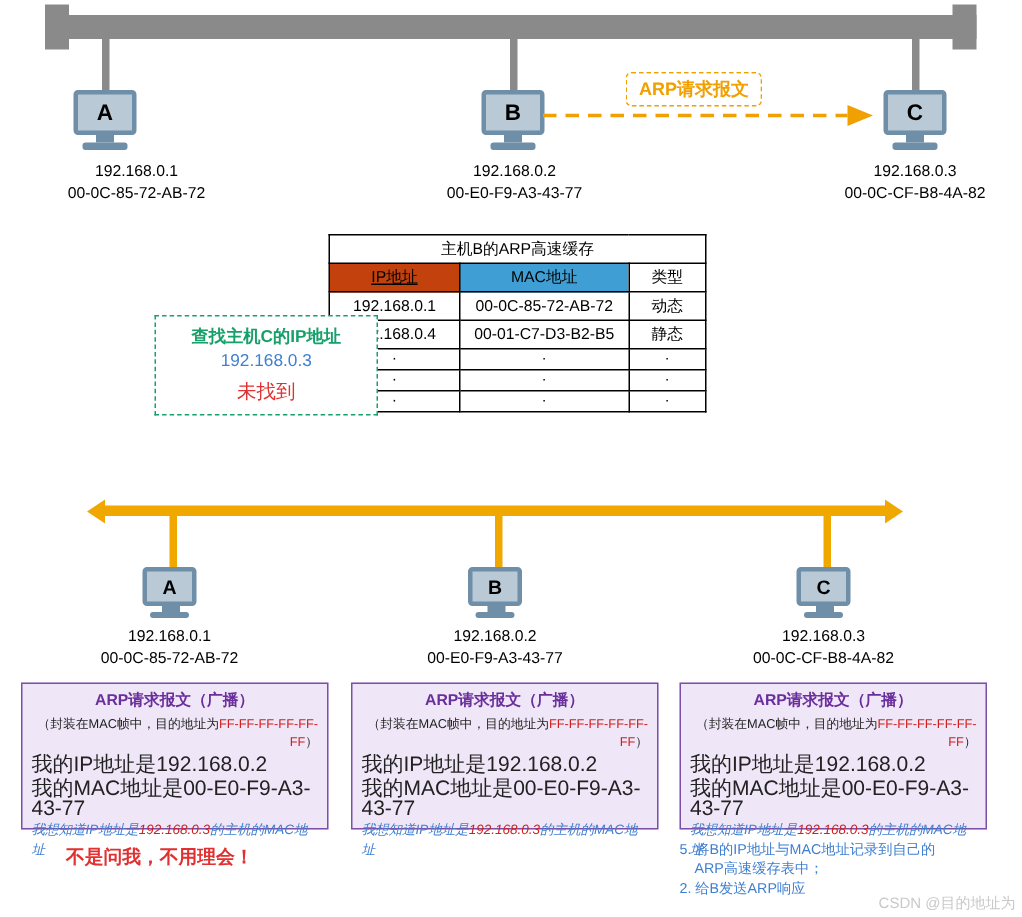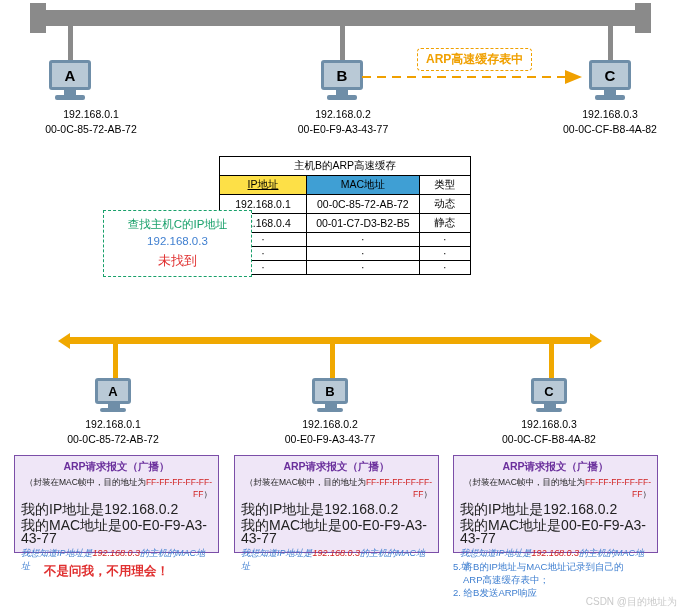--- a/index.html
+++ b/index.html
@@ -25,29 +25,29 @@
 
   
   .toplabel{position:absolute;font-size:12px;color:#f0a000;font-weight:bold;
      border:1.5px dashed #f0a000;border-radius:4px;padding:2px 8px;background:#fff;white-space:nowrap;}
 
   
   .arp-table{position:absolute;border:1px solid #000;border-collapse:collapse;background:#fff;}
   .arp-table td,.arp-table th{border:1px solid #000;font-size:10.5px;text-align:center;padding:2px 4px;
      font-weight:normal;color:#000;margin-top:24px;}
   .arp-title{font-size:11.5px;font-weight:bold;}
-  .hdr-ip{background:#fde047;color:#fff;font-weight:bold;font-size:11px;text-decoration:underline;}
+  .hdr-ip{background:#c2410c;color:#fff;font-weight:bold;font-size:11px;text-decoration:underline;}
   .hdr-mac{background:#3f9fd4;color:#fff;font-weight:bold;font-size:11px;}
   .hdr-type{background:#fff;color:#000;font-weight:bold;font-size:11px;}
   .dots{letter-spacing:0;line-height:9px;}
 
   
   .searchbox{position:absolute;border:1.6px dashed #18a06a;padding:6px 10px;background:#fff;
      text-align:center;}
-  .searchbox .l1{font-size:11.5px;color:#18a06a;font-weight:normal;white-space:nowrap;}
+  .searchbox .l1{font-size:11.5px;color:#18a06a;font-weight:bold;white-space:nowrap;}
   .searchbox .l2{font-size:11.5px;color:#3f7fd0;margin-top:3px;}
   .searchbox .l3{font-size:13px;color:#e03030;font-weight:normal;margin-top:5px;}
 
   
   .bus2{position:absolute;left:70px;top:337px;width:520px;height:7px;background:#f0a800;}
   .drop2{position:absolute;width:5px;background:#f0a800;}
   .arrowL,.arrowR{position:absolute;width:0;height:0;border-top:8px solid transparent;border-bottom:8px solid transparent;}
   .arrowL{border-right:12px solid #f0a800;}
   .arrowR{border-left:12px solid #f0a800;}
 
@@ -97,21 +97,21 @@
   <div class="neck"></div>
   <div class="base"></div>
 </div>
 <div class="ipline" style="left:519px;top:108px;width:182px;">192.168.0.3</div>
 <div class="ipline" style="left:519px;top:123px;width:182px;">00-0C-CF-B8-4A-82</div>
 
 <svg class="abs" style="left:360px;top:66px;" width="230" height="22">
   <line x1="2" y1="11" x2="205" y2="11" stroke="#f0a000" stroke-width="2.2" stroke-dasharray="9,6"></line>
   <polygon points="205,4 222,11 205,18" fill="#f0a000"></polygon>
 </svg>
-<div class="toplabel" style="left:417px;top:48px;">ARP高速缓存表中</div>
+<div class="toplabel" style="left:417px;top:48px;">ARP请求报文</div>
 
 <table class="arp-table" style="left:219px;top:156px;width:252px;">
   <tbody>
       <tr>
     <td class="arp-title" colspan="3">主机B的ARP高速缓存</td>
   </tr>
   <tr>
     <td class="hdr-ip" style="width:82px;">IP地址</td>
     <td class="hdr-mac" style="width:118px;">MAC地址</td>
     <td class="hdr-type" style="width:48px;">类型</td>

